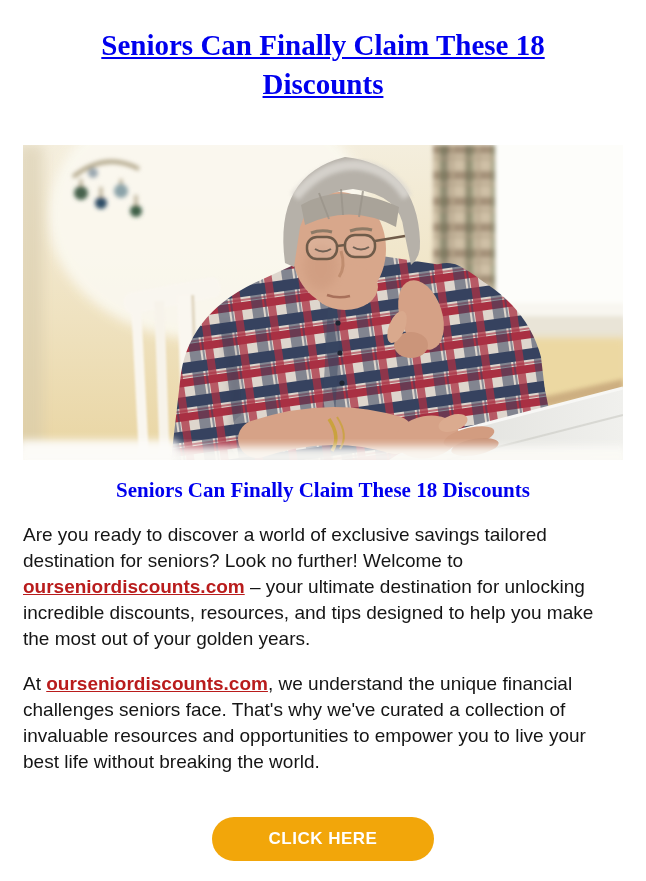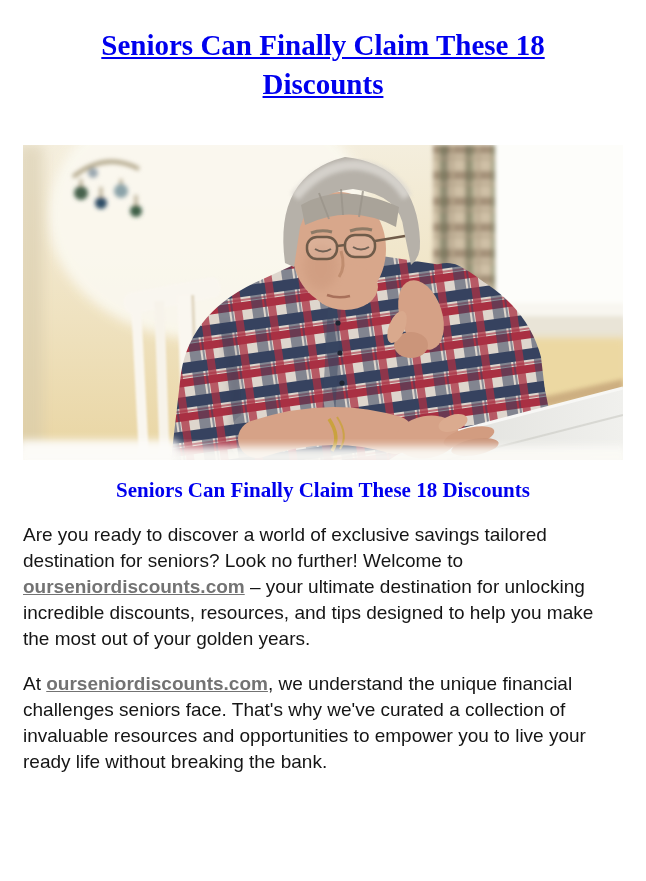--- a/index.html
+++ b/index.html
@@ -33,21 +33,21 @@
     margin:17px 0 0;
   }
 
   
   p.copy{
     font-size:19px;line-height:26px;color:#151515;
     margin:19px 0;
   }
   p.copy.first{margin-top:19px;}
   a.textlink{
-    color:#737373;font-weight:bold;text-decoration:underline;cursor:pointer;
+    color:#b91c1c;font-weight:bold;text-decoration:underline;cursor:pointer;
   }
 
   
   .cta-wrap{margin-top:42px;text-align:center;}
   a.cta-button{
     display:inline-block;width:222px;height:44px;line-height:44px;
     background:#F2A60A;border-radius:22px;
     color:#ffffff;font-weight:bold;font-size:17px;letter-spacing:0.5px;
     text-align:center;text-decoration:none;cursor:pointer;
     font-family:"Liberation Sans",sans-serif;
@@ -212,17 +212,20 @@
       <rect x="-5" y="301" width="610" height="22" fill="#fbfaf6" opacity="0.95" filter="url(#blur4)"></rect>
       <rect x="-5" y="295" width="160" height="26" fill="#fcfbf8" opacity="0.95" filter="url(#blur4)"></rect>
     </svg>
   </div>
 
   <div class="container">
     <h2 class="subheadline">Seniors Can Finally Claim These 18 Discounts</h2>
 
     <p class="copy first"><span>Are you ready to discover a world of exclusive savings tailored destination for seniors? Look no further! Welcome to </span><a class="textlink">ourseniordiscounts.com</a><span> – your ultimate destination for unlocking incredible discounts, resources, and tips designed to help you make the most out of your golden years.</span></p>
 
-    <p class="copy"><span>At </span><a class="textlink">ourseniordiscounts.com</a><span>, we understand the unique financial challenges seniors face. That's why we've curated a collection of invaluable resources and opportunities to empower you to live your ready life without breaking the bank.</span></p>
-
+    <p class="copy"><span>At </span><a class="textlink">ourseniordiscounts.com</a><span>, we understand the unique financial challenges seniors face. That's why we've curated a collection of invaluable resources and opportunities to empower you to live your best life without breaking the world.</span></p>
+
+    <div class="cta-wrap">
+      <a class="cta-button">CLICK HERE</a>
+    </div>
   </div>
 
 </div>
 
 </body></html>

